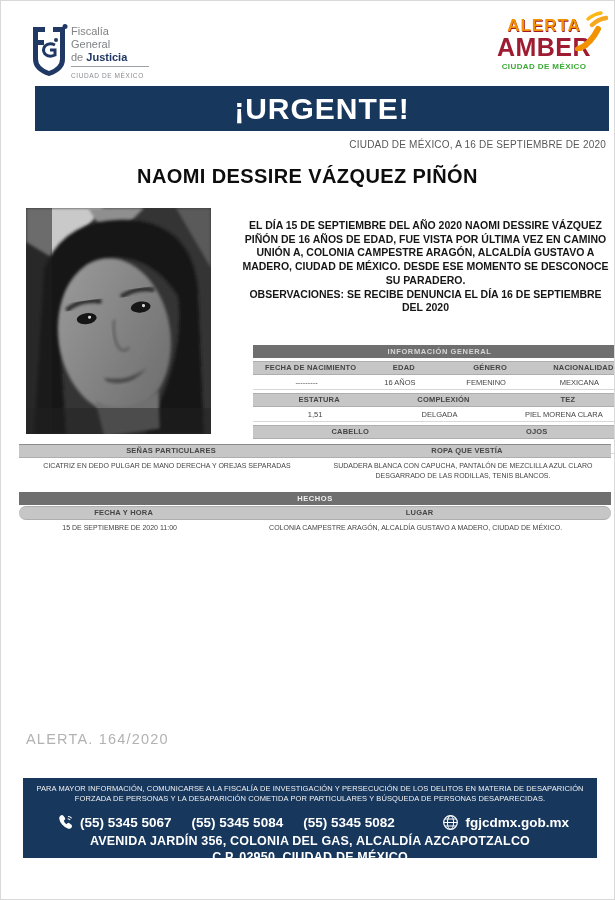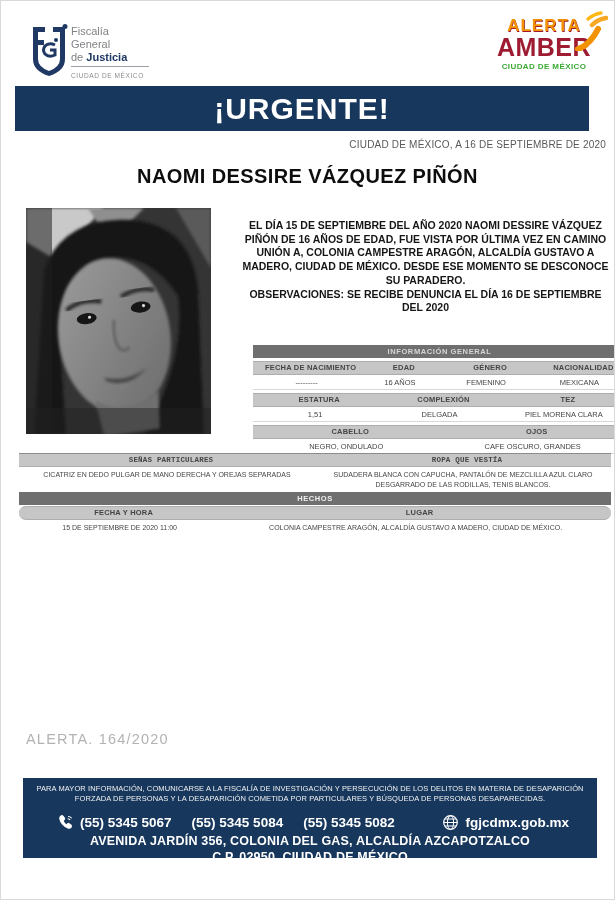--- a/index.html
+++ b/index.html
@@ -14,21 +14,21 @@
   .fgj-divider{border:none;border-top:1px solid #9aa0a6;margin:2px 0 2px 0;width:78px;}
   .fgj-sub{font-size:6.5px;color:#8a8d90;letter-spacing:.6px;}
 
   .amber-logo{position:absolute;right:10px;top:16px;width:120px;text-align:center;line-height:1;}
   .amber-l1{font-size:17px;font-weight:bold;color:#f39200;letter-spacing:1px;text-shadow:0.7px 0.7px 0 #9e1b32;}
   .amber-l2{font-size:25px;font-weight:bold;color:#9e1b32;letter-spacing:.5px;margin-top:1px;}
   .amber-l3{font-size:8px;font-weight:bold;color:#3aaa35;letter-spacing:.4px;margin-top:3px;}
   .amber-swoosh{position:absolute;right:-4px;top:-6px;width:34px;height:40px;}
 
   
-  .urgente{position:absolute;left:14px;top:85px;width:574px;height:45px;background:#17375d;color:#ffffff;
+  .urgente{position:absolute;left:34px;top:85px;width:574px;height:45px;background:#17375d;color:#ffffff;
            font-size:30px;font-weight:bold;text-align:center;line-height:45px;letter-spacing:1px;}
 
   .dateline{position:absolute;right:8px;top:138px;font-size:10px;color:#57585a;letter-spacing:.2px;}
 
   .person-name{position:absolute;left:0;top:164px;width:100%;text-align:center;font-size:20px;font-weight:bold;color:#0d0d0d;letter-spacing:.4px;}
 
   
   .photo{position:absolute;left:25px;top:207px;width:185px;height:226px;background:#2e2e2e;overflow:hidden;}
 
   
@@ -43,21 +43,21 @@
   .cols3{grid-template-columns:1fr 1fr 1fr;}
   .cols2{grid-template-columns:1fr 1fr;}
   .row.head{background:#c6c6c6;margin-top:3px;border-top:1px solid #aeaeae;border-bottom:1px solid #aeaeae;}
   .row.head span{font-size:7.5px;font-weight:bold;color:#454545;text-align:center;height:12px;line-height:12px;letter-spacing:.2px;padding-left:8px;}
   .row.vals{background:#ffffff;border-bottom:1px solid #d8d8d8;}
   .row.vals span{font-size:7.5px;color:#454545;text-align:center;padding:3px 2px 2px 2px;line-height:9px;}
   .info-table .bar-dark{margin-bottom:0;}
 
   
   .senas{position:absolute;left:18px;top:436px;width:592px;}
-  .senas .row.head{margin-top:16px;border-top:1px solid #8c8c8c;font-family:Liberation Mono, monospace;}
+  .senas .row.head{margin-top:7px;border-top:1px solid #8c8c8c;}
   .senas .row.vals span{font-size:7px;padding:3px 14px 2px 14px;line-height:9.5px;}
   .senas .row.vals{border-bottom:none;}
 
   .hechos{position:absolute;left:18px;top:491px;width:592px;}
   .hechos .bar-dark{color:#efefef;}
   .hechos .row{grid-template-columns:34% 66%;}
   .hechos .row.head{margin-top:1px;border-radius:7px;}
   .hechos .row.vals span{font-size:7px;padding:3px 8px 2px 8px;line-height:9.5px;}
   .hechos .row.vals{border-bottom:none;}
 

